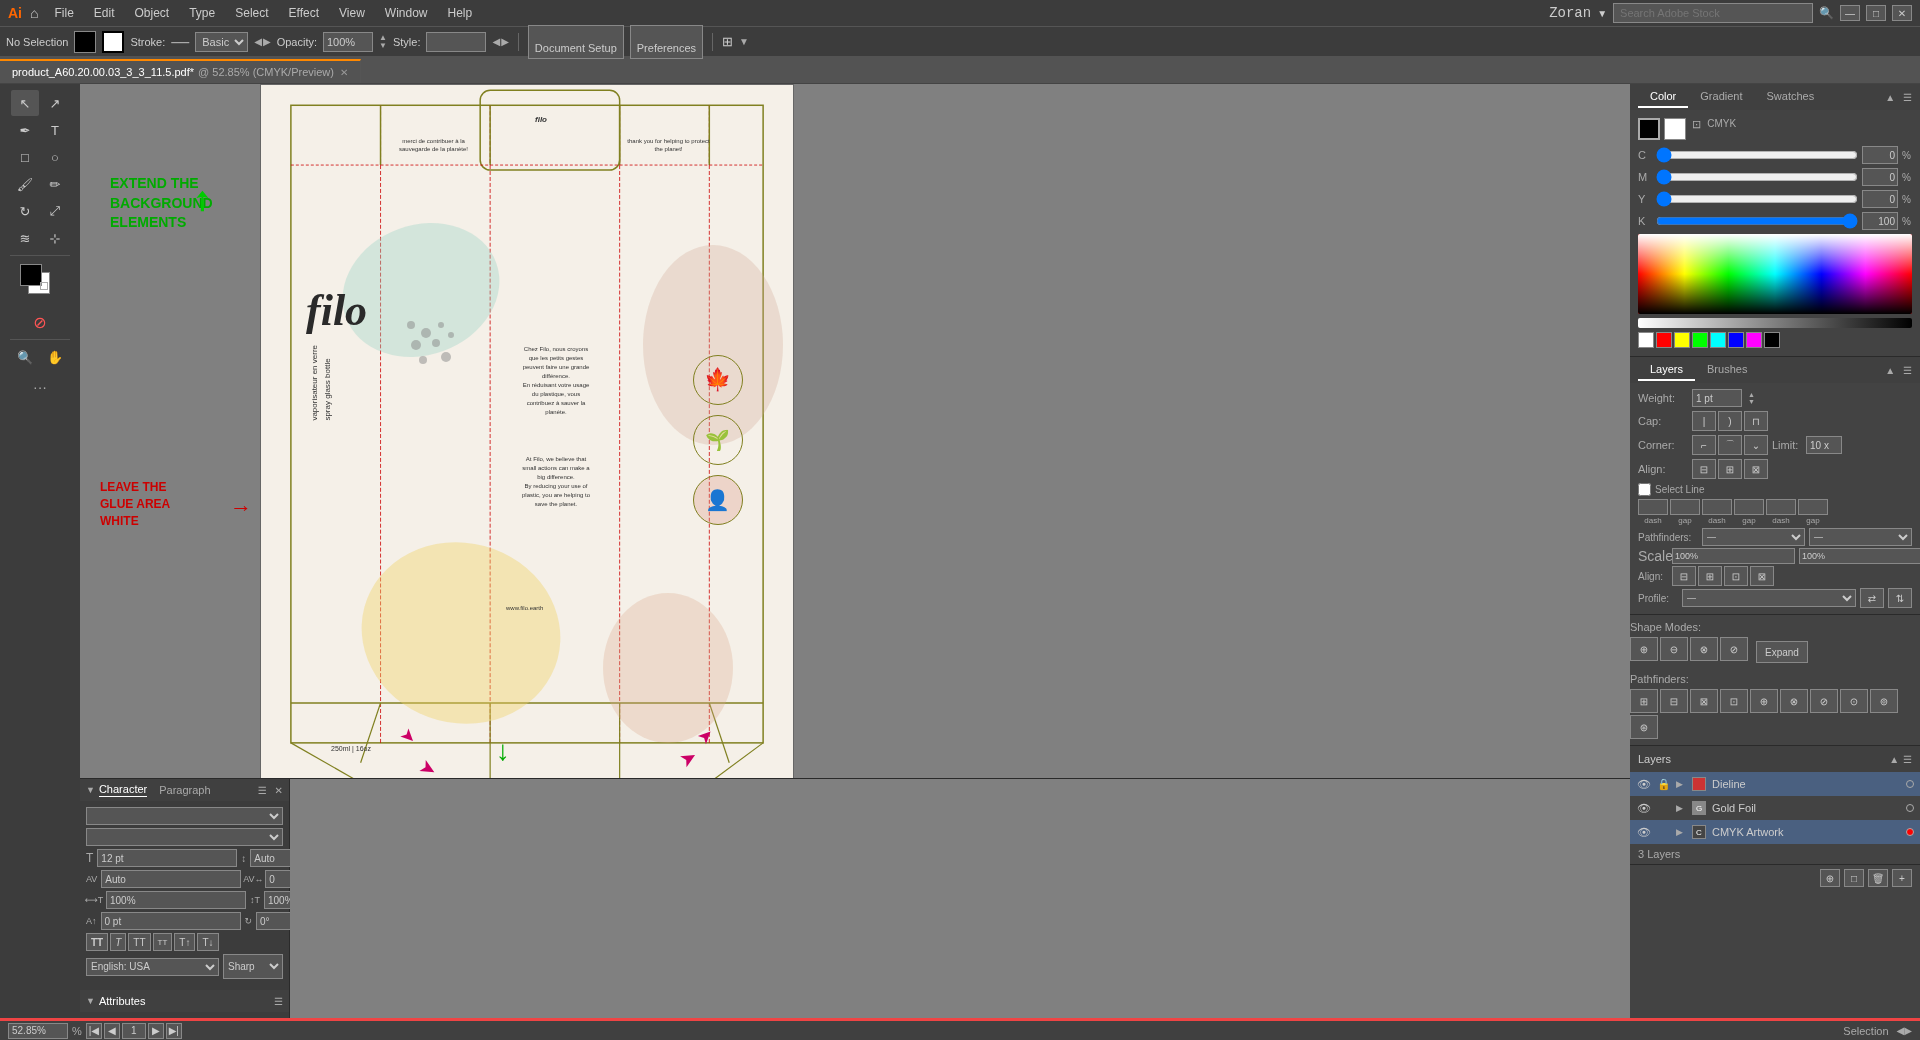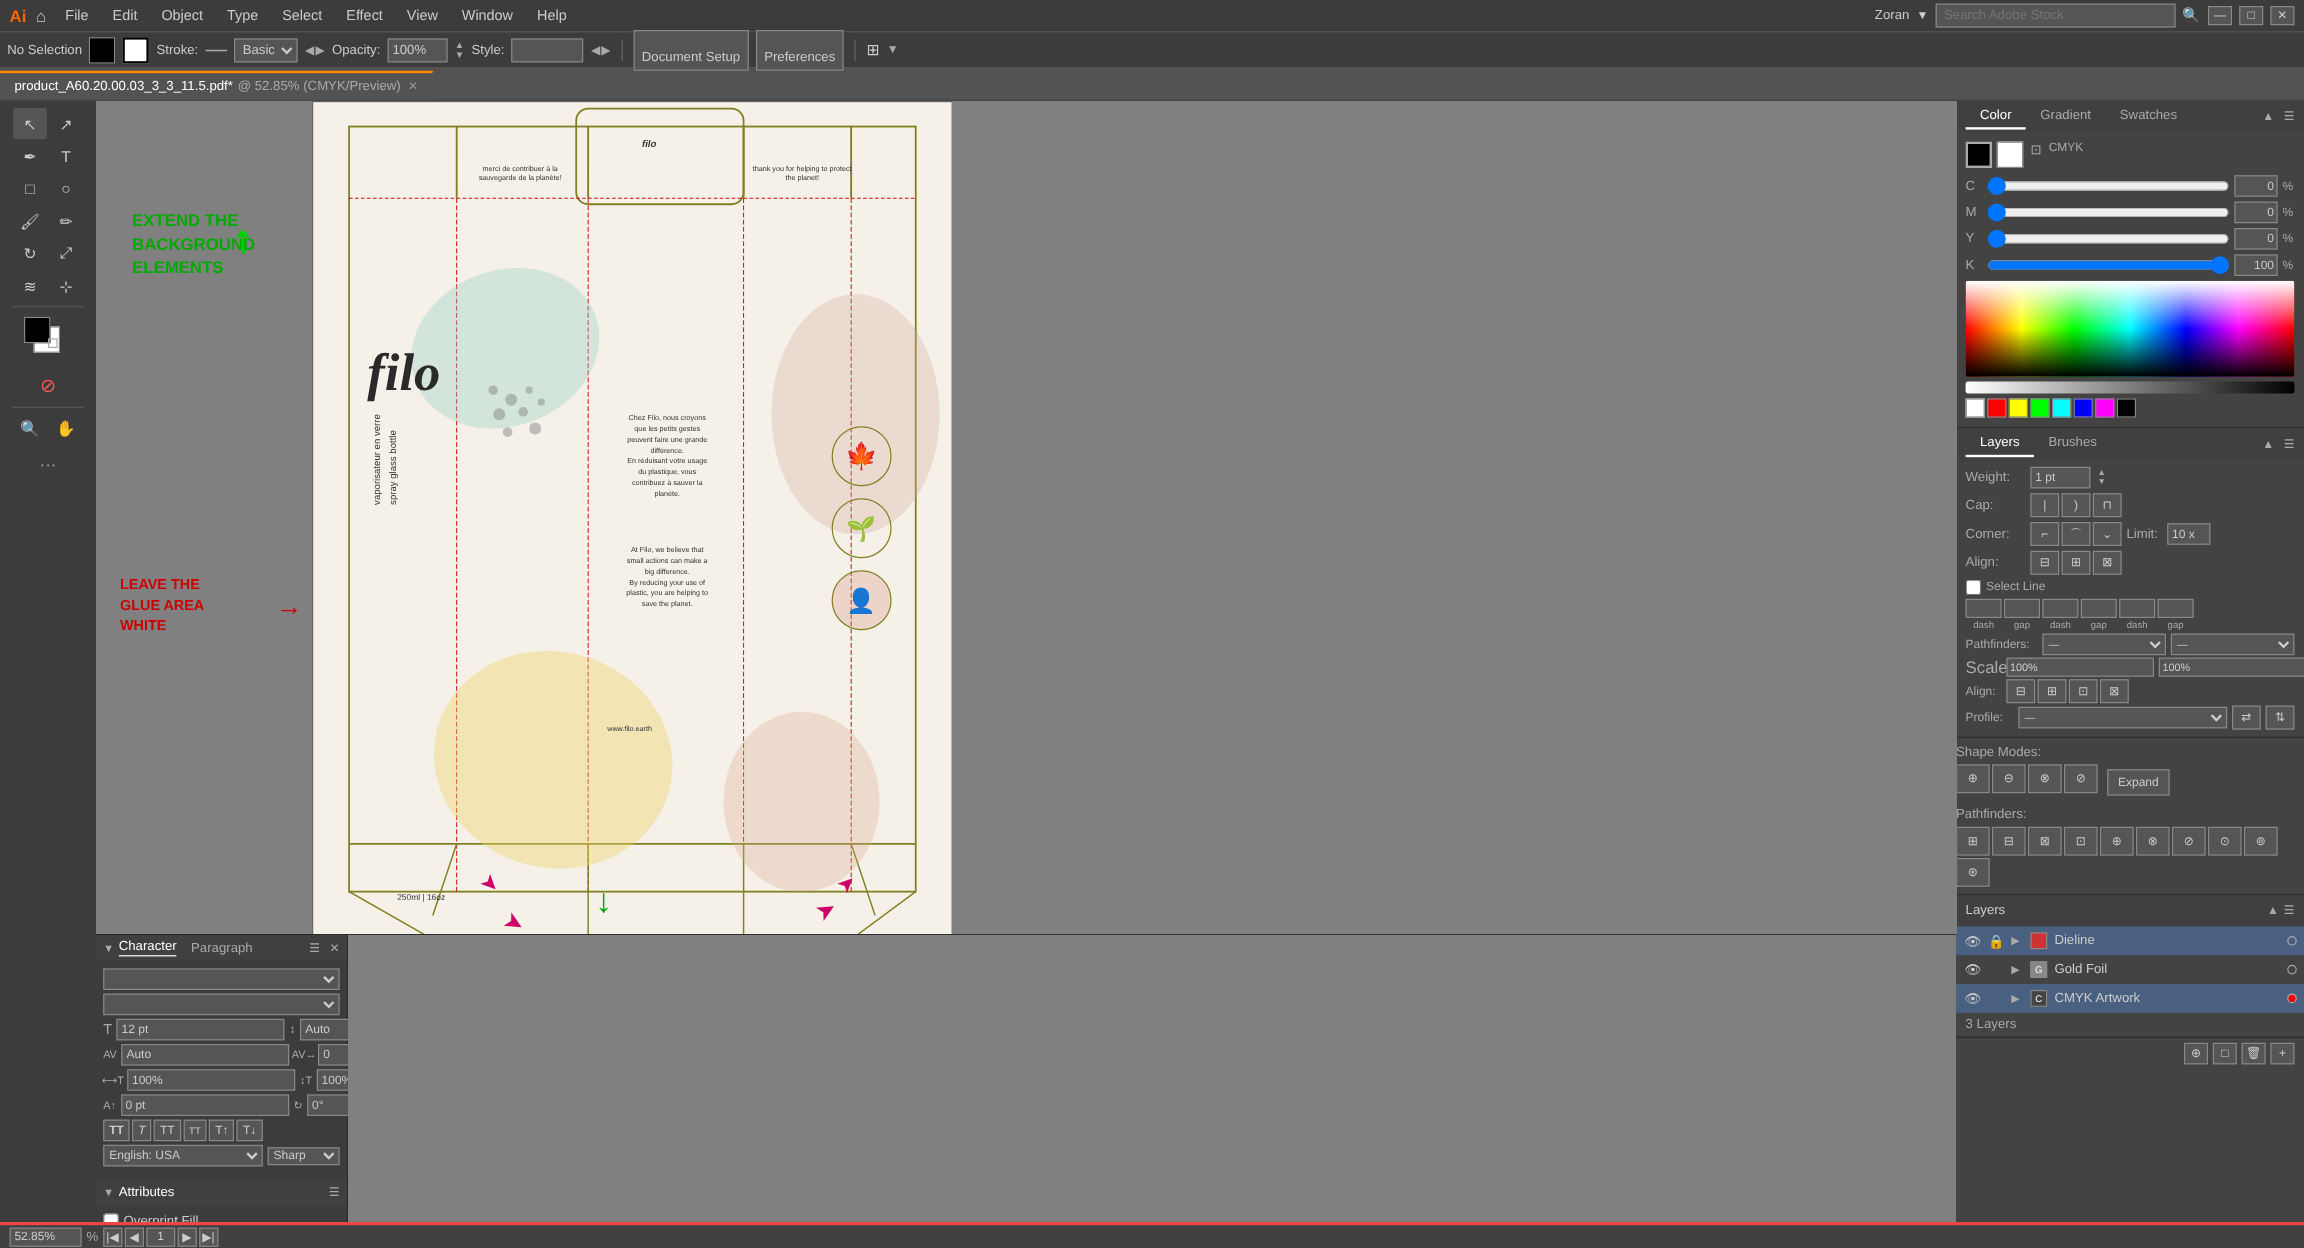--- a/index.html
+++ b/index.html
@@ -126,21 +126,21 @@
   <span class="menu-item">File</span>
   <span class="menu-item">Edit</span>
   <span class="menu-item">Object</span>
   <span class="menu-item">Type</span>
   <span class="menu-item">Select</span>
   <span class="menu-item">Effect</span>
   <span class="menu-item">View</span>
   <span class="menu-item">Window</span>
   <span class="menu-item">Help</span>
   <div style="flex:1; display:flex; justify-content:flex-end; align-items:center; gap:6px;">
-    <span style="color:#ccc; font-size:11px;">Zoran</span>
+    <span style="color:#ccc; font-size:14px;font-family:Liberation Mono, monospace;">Zoran</span>
     <span style="color:#ccc; font-size:10px;">▼</span>
     <input class="search-input" type="text" placeholder="Search Adobe Stock" style="">
     <span style="color:#aaa; font-size:12px;">🔍</span>
     <span class="win-btn">—</span>
     <span class="win-btn">□</span>
     <span class="win-btn">✕</span>
   </div>
 </div>
 
 <div id="toolbar">
@@ -399,21 +399,21 @@
             <button class="char-btn" style="font-style:italic;">T</button>
             <button class="char-btn">TT</button>
             <button class="char-btn" style="font-size:8px;">TT</button>
             <button class="char-btn">T↑</button>
             <button class="char-btn">T↓</button>
           </div>
           <div style="display:flex; align-items:center; gap:4px; margin-bottom:3px;">
             <select style="flex:1; height:18px; background:#555; border:1px solid #888; color:#ccc; font-size:10px;">
               <option>English: USA</option>
             </select>
-            <select style="width:60px; height:15px; background:#555; border:1px solid #888; color:#ccc; font-size:10px;">
+            <select style="width:60px; height:25px; background:#555; border:1px solid #888; color:#ccc; font-size:10px;">
               <option>Sharp</option>
             </select>
           </div>
         </div>
 
         <div class="sub-panel-header" style="margin-top:2px;">
           <span style="font-size:9px; color:#aaa;">▼</span>
           <span style="color:#fff;">Attributes</span>
           <span style="flex:1;"></span>
           <span style="color:#aaa; font-size:10px;">☰</span>
@@ -691,13 +691,17 @@
 <div id="status-bar" style="position:fixed; bottom:0; left:0; width:100%; height:22px; background:#404040; display:flex; align-items:center; padding:0 8px; gap:4px; color:#aaa; font-size:11px; z-index:100;">
   <input type="text" value="52.85%" class="status-input" style="">
   <span style="color:#aaa; font-size:11px;">%</span>
   <div class="status-nav">
     <button class="nav-btn">|◀</button>
     <button class="nav-btn">◀</button>
     <input type="text" value="1" style="width: 24px; height: 16px; background: rgb(85, 85, 85); border: 1px solid rgb(136, 136, 136); color: rgb(204, 204, 204); font-size: 10px; text-align: center;">
     <button class="nav-btn">▶</button>
     <button class="nav-btn">▶|</button>
   </div>
+  <div style="flex:1; display:flex; align-items:center; justify-content:flex-end; gap:8px;">
+    <span>Selection</span>
+    <span style="font-size:10px; cursor:pointer;">◀▶</span>
+  </div>
 </div>
 
 </body></html>

